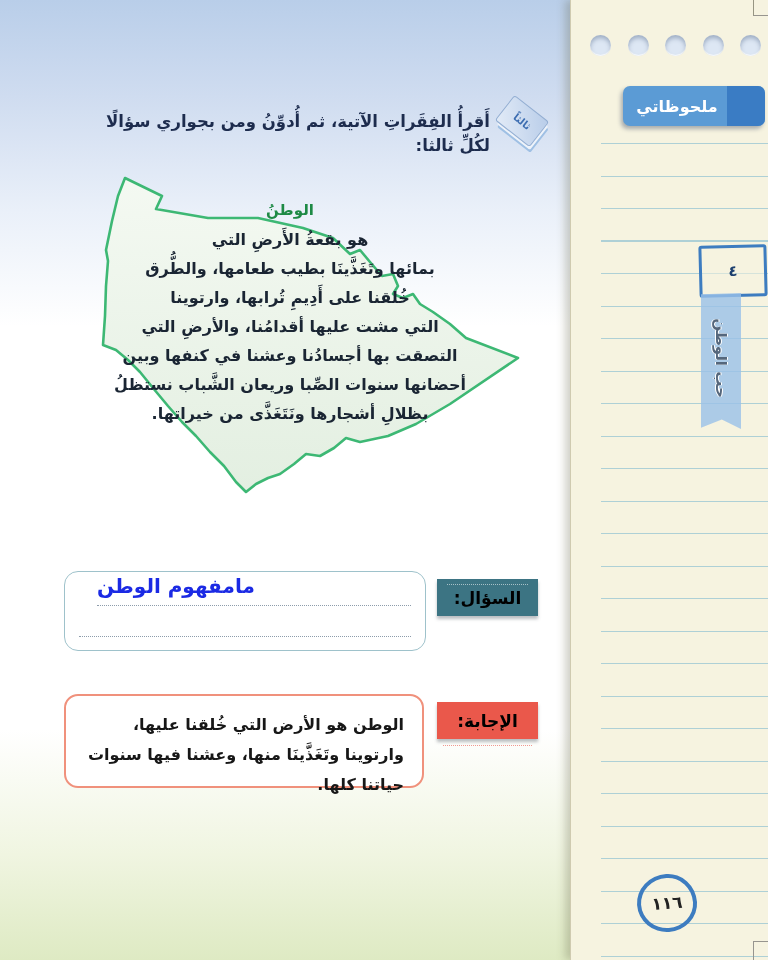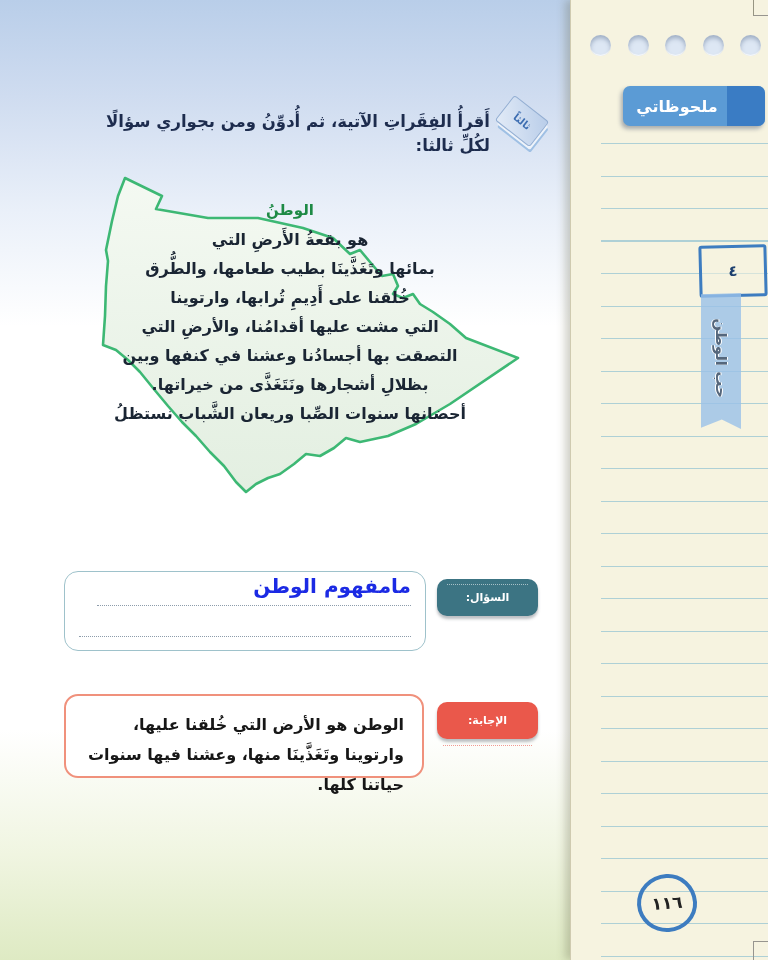--- a/index.html
+++ b/index.html
@@ -34,38 +34,38 @@
   }
   .map-title{font-size:15px; color:#1e8a45;}
 
   .q-box{
     position:absolute; left:64px; top:571px; width:360px; height:78px;
     background:#fff; border:1.6px solid #9ec2cb; border-radius:14px;
   }
   .q-line1{
     position:absolute; left:32px; right:14px; top:2px; height:31px;
     border-bottom:1.6px dotted #8d9cab;
-    direction:rtl; text-align:right;
+    direction:rtl; text-align:left;
     font-size:20px; font-weight:bold; color:#1b2ae4;
   }
   .q-line2{position:absolute; left:14px; right:14px; top:36px; height:28px; border-bottom:1.6px dotted #8d9cab;}
 
   .pill{
-    position:absolute; width:101px; height:37px; border-radius:10px;
-    color:#ffffff; font-size:11px; font-weight:bold;
+    position:absolute; width:101px; height:37px; border-radius:0;
+    color:#000000; font-size:17px; font-weight:bold;
     display:flex; align-items:center; justify-content:center; direction:rtl;
     box-shadow:0 3px 3px rgba(60,70,80,.35);
   }
   .q-label{left:437px; top:579px; background:#3c7483;}
   .q-label::after{content:""; position:absolute; left:10px; right:10px; top:5px; border-top:1.5px dotted rgba(255,255,255,.55);}
   .a-label{left:437px; top:702px; background:#ea584b;}
   .a-label::after{content:""; position:absolute; left:6px; right:6px; bottom:-7px; border-top:1.6px dotted rgba(235,100,88,.65);}
 
   .a-box{
-    position:absolute; left:64px; top:694px; width:360px; height:84px;
+    position:absolute; left:64px; top:694px; width:360px; height:94px;
     background:#fff; border:2px solid #f0917c; border-radius:14px;
     padding:14px 18px; box-sizing:border-box;
     direction:rtl; text-align:right;
     font-size:16px; font-weight:bold; color:#171717; line-height:30px;
   }
 
   
   .sidebar{
     position:absolute; left:570px; top:0; width:198px; height:960px;
     background:#f6f3e0;
@@ -153,22 +153,22 @@
            L 148 326 L 138 316 L 126 300 L 112 286 L 98 270 L 84 256 L 70 240 L 55 222
            L 42 206 L 30 194 L 18 184 L 5 179 L 7 150 L 8 120 L 10 95 L 8 84 L 14 55 L 20 30 Z" fill="url(#mapfill)" stroke="#3db874" stroke-width="2.6" stroke-linejoin="round"></path>
     </svg>
     <div class="map-text">
       <div class="map-title">الوطنُ</div>
       <div>هو بقعةُ الأَرضِ التي</div>
       <div>بمائها وتَغَذَّينَا بطيب طعامها، والطُّرق</div>
       <div>خُلقنا على أَدِيمِ تُرابها، وارتوينا</div>
       <div>التي مشت عليها أقدامُنا، والأرضِ التي</div>
       <div>التصقت بها أجسادُنا وعشنا في كنفها وبين</div>
+      <div>أحضانها سنوات الصِّبا وريعان الشَّباب نستظلُ</div>
       <div>بظلالِ أشجارها ونَتَغَذَّى من خيراتها.</div>
-      <div>أحضانها سنوات الصِّبا وريعان الشَّباب نستظلُ</div>
     </div>
   </div>
 
   <div class="pill q-label">السؤال:</div>
   <div class="q-box">
     <div class="q-line1">مامفهوم الوطن</div>
     <div class="q-line2"></div>
   </div>
 
   <div class="pill a-label">الإجابة:</div>

